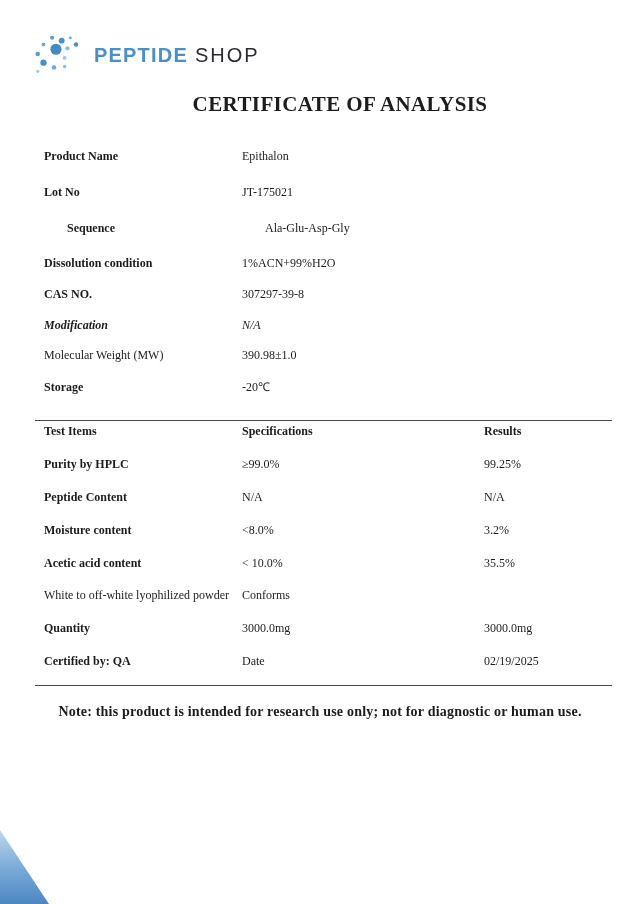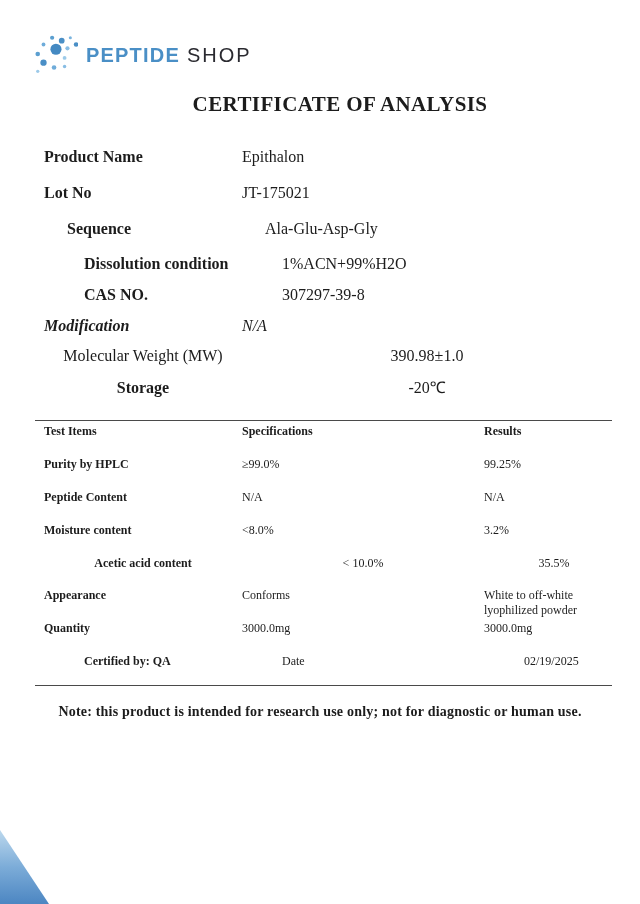--- a/index.html
+++ b/index.html
@@ -8,39 +8,39 @@
     width:640px; height:904px;
     background:#ffffff;
     font-family:"Liberation Serif", serif;
     color:#1c1c1c;
     overflow:hidden;
   }
 
   
   .logo { position:absolute; top:32px; left:32px; display:flex; align-items:center; }
   .logo-mark { width:46px; height:46px; display:block; }
-  .logo-text { font-family:"Liberation Sans", sans-serif; font-size:20px; line-height:46px; margin-left:8px; white-space:nowrap; }
+  .logo-text { font-family:"Liberation Sans", sans-serif; font-size:20px; line-height:46px; margin-left:16px; white-space:nowrap; }
   .brand-primary { color:#4a8fc6; font-weight:700; letter-spacing:1.2px; }
   .brand-secondary { color:#2a2a30; font-weight:400; letter-spacing:2px; margin-left:7px; }
 
   
   .title {
     position:absolute; top:92px; left:0; width:100%;
     text-align:center; font-size:21px; font-weight:700; letter-spacing:0.4px;padding-left:20px;
   }
 
   
   .info { position:absolute; top:149px; left:0; width:100%; }
   .info-row {
     display:grid; grid-template-columns:198px 1fr;
     padding-left:44px; padding-right:28px;
-    font-size:16px; line-height:15px;
+    font-size:12px; line-height:15px;
   }
-  .h36 { height:36px; } .h35 { height:35px;margin-left:23px; } .h31 { height:31px;margin-left:40px; }
-  .h30 { height:30px;font-style:italic; } .h32 { height:32px;text-align:center; } .h33 { height:33px; }
+  .h36 { height:36px; } .h35 { height:35px;margin-left:23px; } .h31 { height:31px; }
+  .h30 { height:30px;font-style:italic; } .h32 { height:32px; } .h33 { height:33px; }
   .lbl { font-weight:700; }
   .lbl.regular { font-weight:400; }
 
   
   .rule { position:absolute; left:35px; width:577px; border-top:1.4px solid #4a4a4a; }
   .rule-top { top:420px; }
   .rule-bottom { top:685px; }
 
   
   .ttable { position:absolute; top:424px; left:0; width:100%; }
@@ -151,23 +151,22 @@
       <span class="lbl">Moisture content</span>
       <span>&lt;8.0%</span>
       <span>3.2%</span>
     </div>
     <div class="trow h32">
       <span class="lbl">Acetic acid content</span>
       <span>&lt; 10.0%</span>
       <span>35.5%</span>
     </div>
     <div class="trow h33">
-      <span class="lbl">Appearance</span>
+      <span>White to off-white lyophilized powder</span>
       <span>Conforms</span>
-      <span>White to off-white lyophilized powder</span>
     </div>
     <div class="trow h33">
       <span class="lbl">Quantity</span>
       <span>3000.0mg</span>
       <span>3000.0mg</span>
     </div>
     <div class="trow h31">
       <span class="lbl">Certified by: QA</span>
       <span>Date</span>
       <span>02/19/2025</span>

